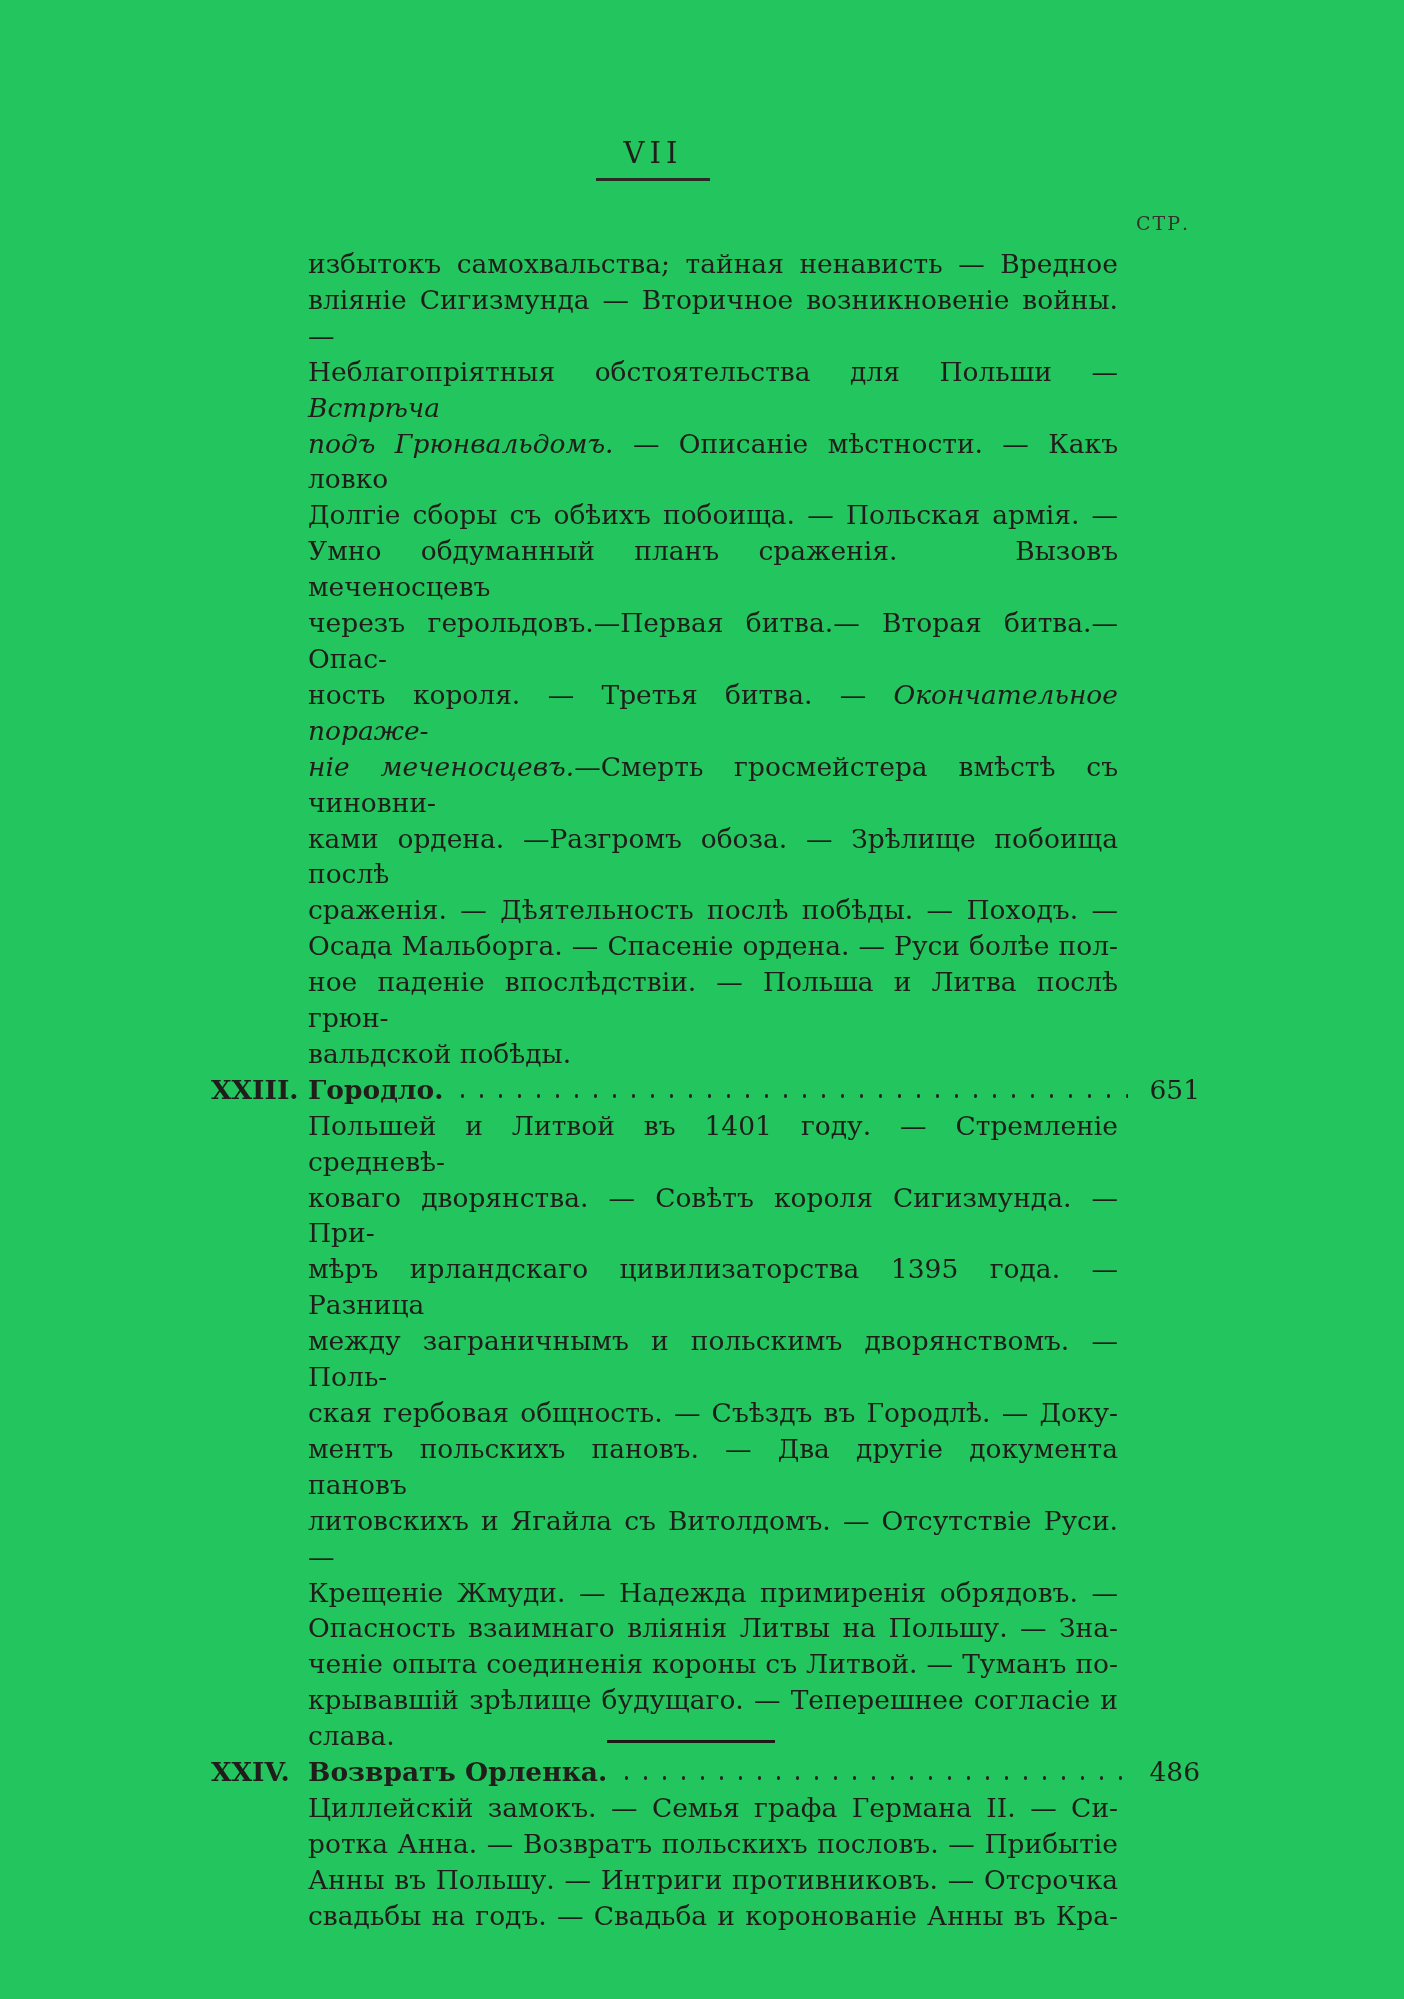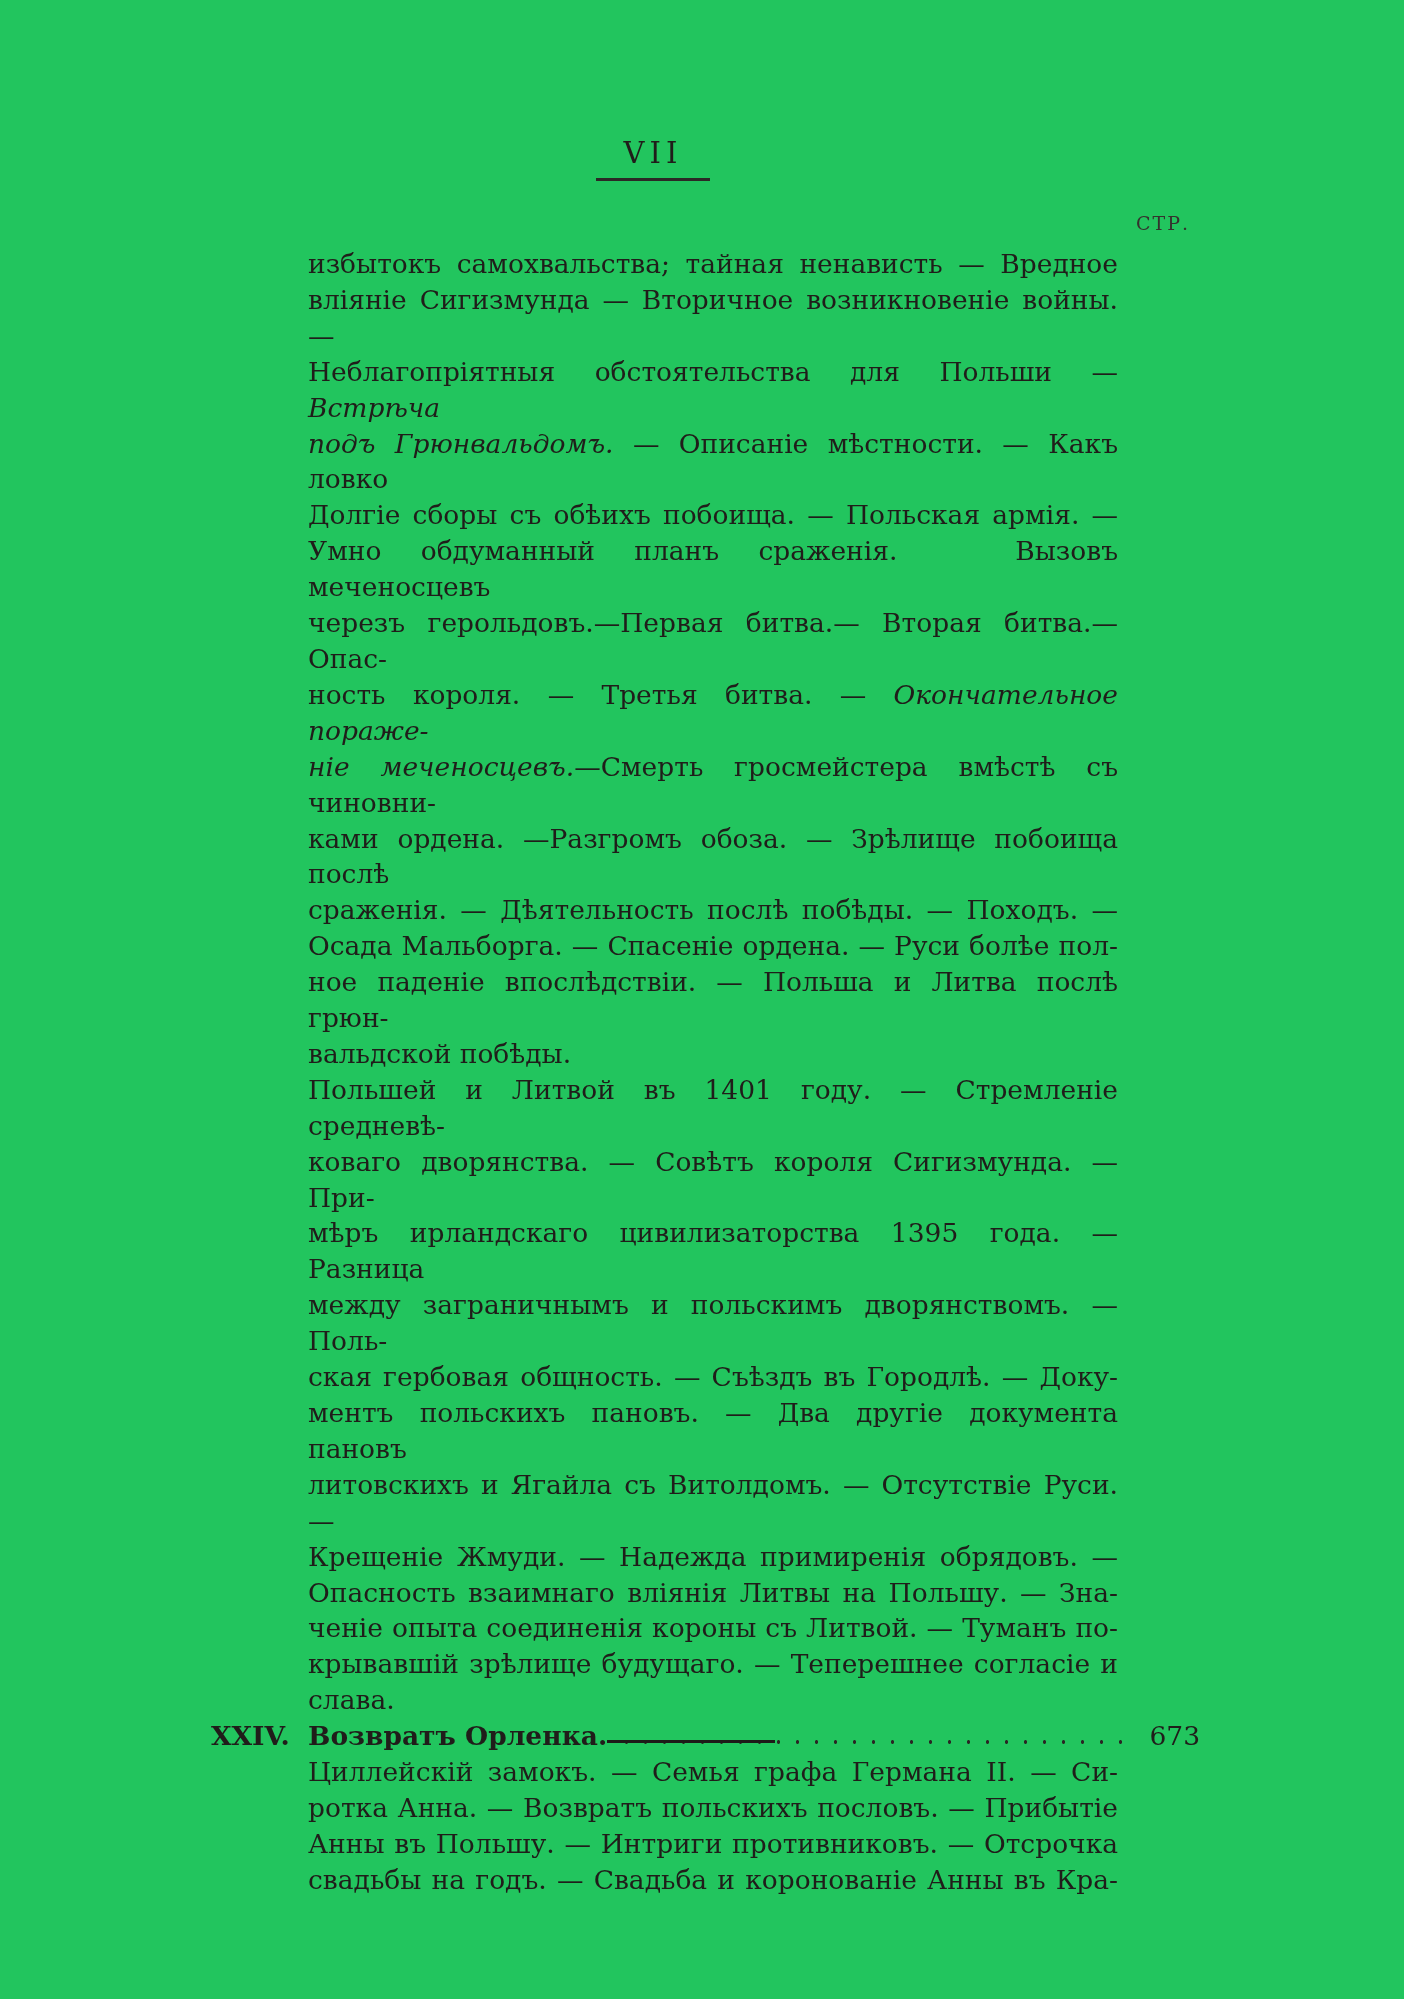--- a/index.html
+++ b/index.html
@@ -68,39 +68,45 @@
         <div class="line"><span>Умно обдуманный планъ сраженія.&nbsp;&nbsp; Вызовъ меченосцевъ</span></div>
         <div class="line"><span>черезъ герольдовъ.—Первая битва.— Вторая битва.—Опас-</span></div>
         <div class="line"><span>ность короля. — Третья битва. — </span><span class="it">Окончательное пораже-</span></div>
         <div class="line"><span class="it">ніе меченосцевъ.</span><span>—Смерть гросмейстера вмѣстѣ съ чиновни-</span></div>
         <div class="line"><span>ками ордена. —Разгромъ обоза. — Зрѣлище побоища послѣ</span></div>
         <div class="line"><span>сраженія. — Дѣятельность послѣ побѣды. — Походъ. —</span></div>
         <div class="line"><span>Осада Мальборга. — Спасеніе ордена. — Руси болѣе пол-</span></div>
         <div class="line"><span>ное паденіе впослѣдствіи. — Польша и Литва послѣ грюн-</span></div>
         <div class="line last"><span>вальдской побѣды.</span></div>
       </div>
+      <div class="entry-row">
+        <span class="num">XXIII.</span>
+        <span class="title">Городло.</span>
+        <span class="leader"></span>
+        <span class="pg">651</span>
+      </div>
       <div class="para">
         <div class="line"><span>Польшей и Литвой въ 1401 году. — Стремленіе средневѣ-</span></div>
         <div class="line"><span>коваго дворянства. — Совѣтъ короля Сигизмунда. — При-</span></div>
         <div class="line"><span>мѣръ ирландскаго цивилизаторства 1395 года. — Разница</span></div>
         <div class="line"><span>между заграничнымъ и польскимъ дворянствомъ. — Поль-</span></div>
         <div class="line"><span>ская гербовая общность. — Съѣздъ въ Городлѣ. — Доку-</span></div>
         <div class="line"><span>ментъ польскихъ пановъ. — Два другіе документа пановъ</span></div>
         <div class="line"><span>литовскихъ и Ягайла съ Витолдомъ. — Отсутствіе Руси.—</span></div>
         <div class="line"><span>Крещеніе Жмуди. — Надежда примиренія обрядовъ. —</span></div>
         <div class="line"><span>Опасность взаимнаго вліянія Литвы на Польшу. — Зна-</span></div>
         <div class="line"><span>ченіе опыта соединенія короны съ Литвой. — Туманъ по-</span></div>
         <div class="line"><span>крывавшій зрѣлище будущаго. — Теперешнее согласіе и</span></div>
         <div class="line last"><span>слава.</span></div>
       </div>
       <div class="entry-row">
         <span class="num">XXIV.</span>
         <span class="title">Возвратъ Орленка.</span>
         <span class="leader"></span>
-        <span class="pg">673</span>
+        <span class="pg">486</span>
       </div>
       <div class="para">
         <div class="line"><span>Циллейскій замокъ. — Семья графа Германа II. — Си-</span></div>
         <div class="line"><span>ротка Анна. — Возвратъ польскихъ пословъ. — Прибытіе</span></div>
         <div class="line"><span>Анны въ Польшу. — Интриги противниковъ. — Отсрочка</span></div>
         <div class="line"><span>свадьбы на годъ. — Свадьба и коронованіе Анны въ Кра-</span></div>
       </div>
     </main>
 
   <div class="end-rule"></div>

